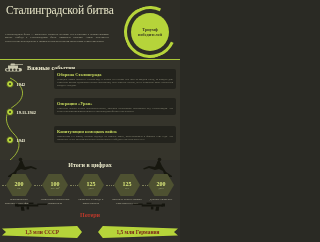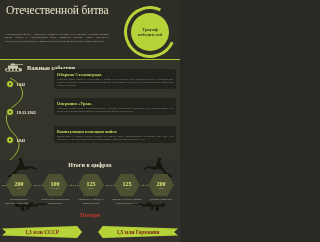--- a/index.html
+++ b/index.html
@@ -248,21 +248,21 @@
     white-space: nowrap;
   }
   .gun { position: absolute; top: 40px; }
 </style>
 </head>
 <body>
 
 <div class="page">
 
   <div class="header">
-    <div class="header-title">Отечественной битва</div>
+    <div class="header-title">Сталинградской битва</div>
     <div class="header-desc">Сталинградская битва — важнейшее сражение Великой Отечественной и Второй мировой войны. Победа в Сталинградской битве позволила Красной Армии перехватить стратегическую инициативу и положила начало изгнанию захватчиков с советской земли.</div>
 
     <div class="badge-wrap">
       <div class="badge-ring"></div>
       <div class="badge-core">
         <span>Триумф победителей</span>
       </div>
     </div>
     <div class="header-rule"></div>
   </div>

